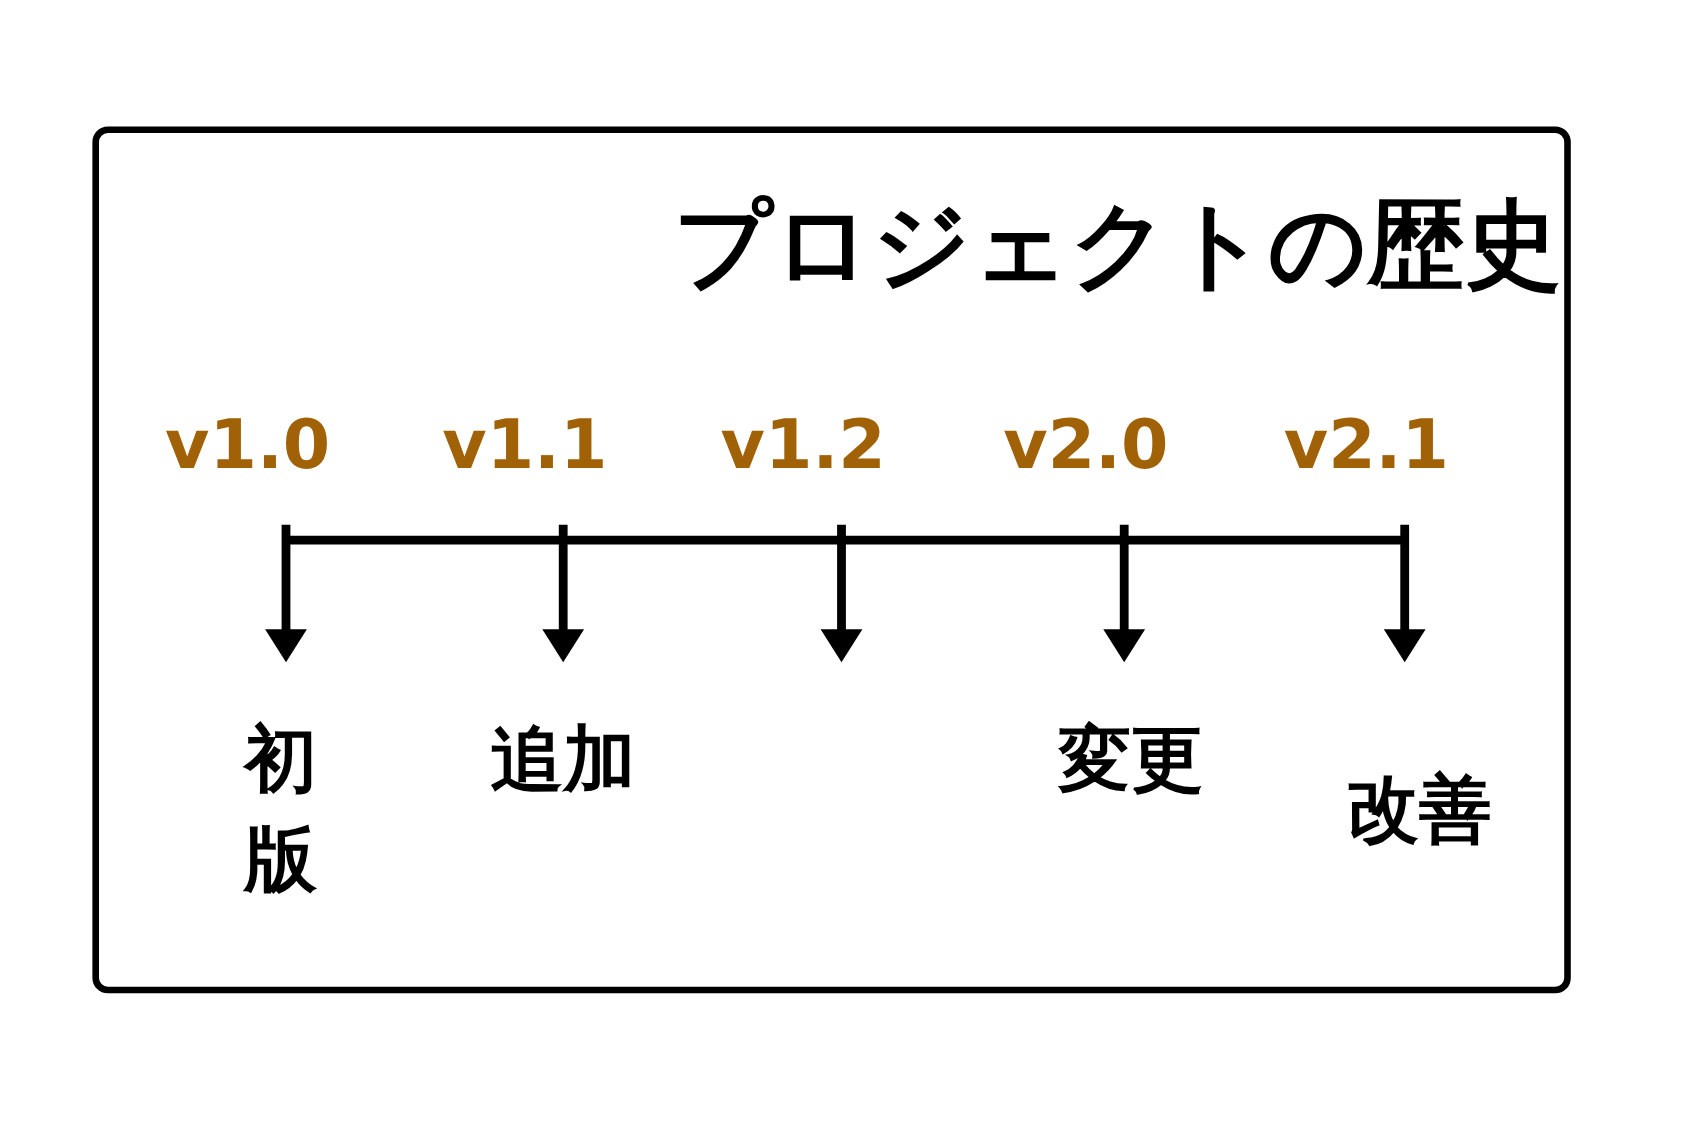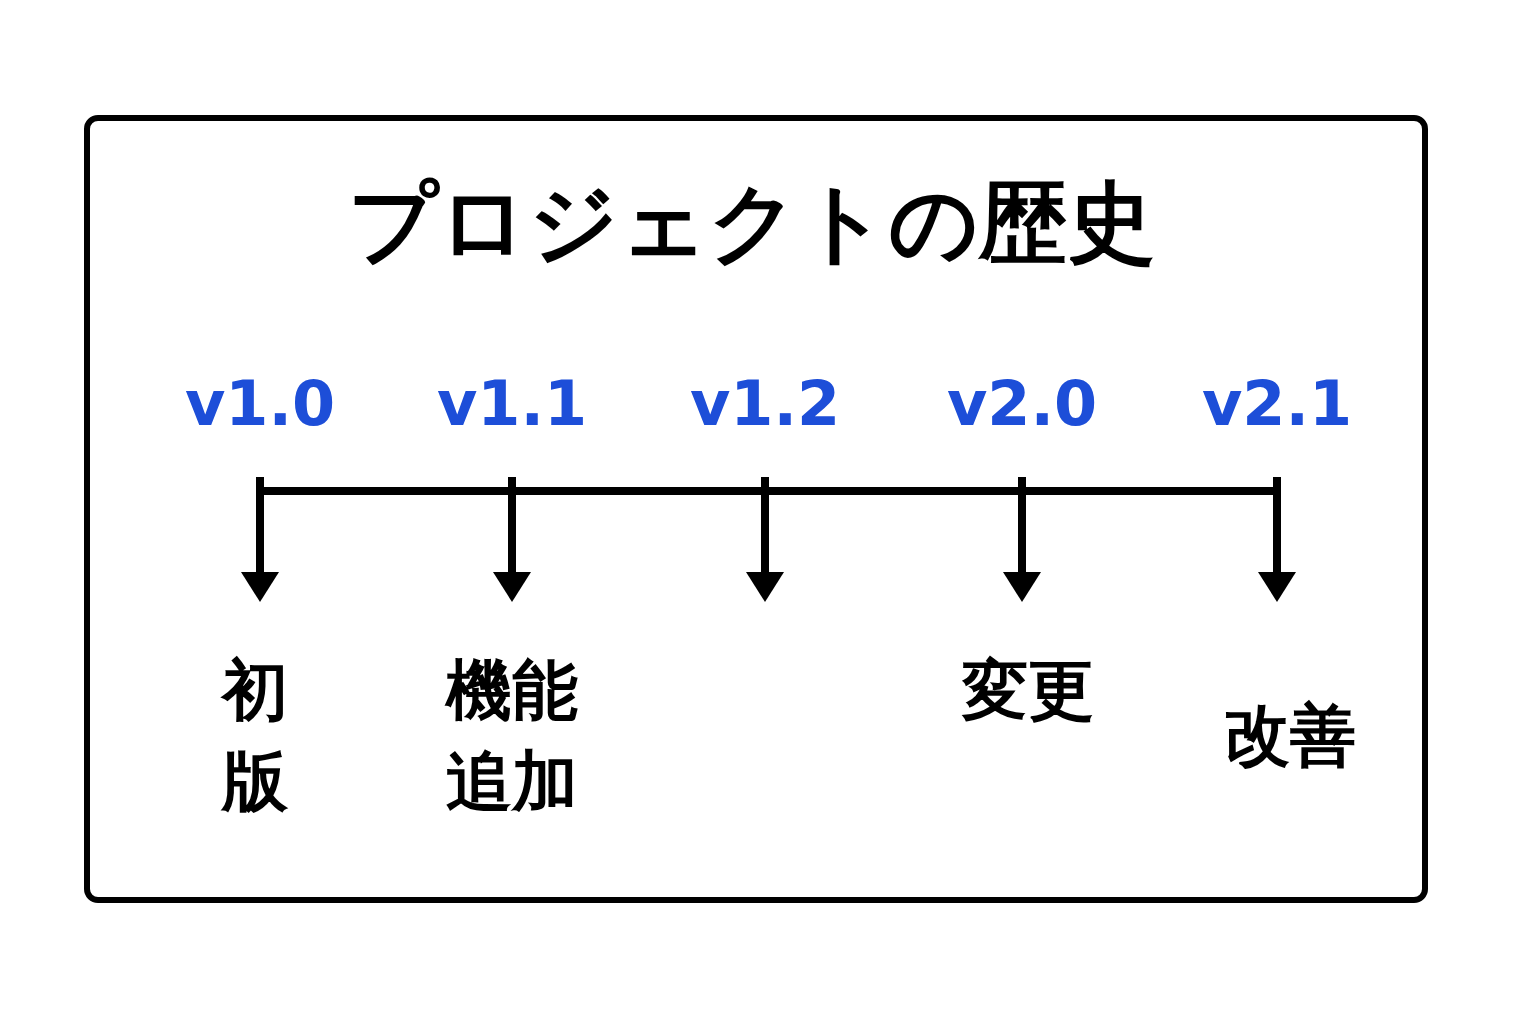--- a/index.html
+++ b/index.html
@@ -33,21 +33,21 @@
     border-radius: 14px;
     background: #ffffff;
   }
 
   
   .title {
     position: absolute;
     left: 84px;
     top: 168px;
     width: 1335px;
-    text-align: center;
+    text-align: right;
     font-size: 88px;
     line-height: 110px;
     font-weight: 700;
     color: #000000;
     letter-spacing: 0px;
     white-space: nowrap;
   }
 
   
   .timeline-svg {
@@ -58,25 +58,25 @@
     height: 1024px;
     pointer-events: none;
   }
 
   
   .version-label {
     position: absolute;
     top: 368px;
     width: 220px;
     margin-left: -110px;
-    text-align: center;
+    text-align: left;
     font-size: 62px;
     line-height: 72px;
     font-weight: 700;
-    color: #1d4ed8;
+    color: #a16207;
     white-space: nowrap;
   }
 
   
   .event-label {
     position: absolute;
     top: 645px;
     width: 230px;
     margin-left: -115px;
     text-align: center;
@@ -121,21 +121,20 @@
       <div class="version-label" style="left: 765px;">v1.2</div>
       <div class="version-label" style="left: 1022px;">v2.0</div>
       <div class="version-label" style="left: 1277px;">v2.1</div>
     </div>
   <div id="event-labels">
       <div class="event-label" style="left: 255px;">
         <div>初</div>
         <div>版</div>
       </div>
       <div class="event-label" style="left: 512px;">
-        <div>機能</div>
         <div>追加</div>
       </div>
       <div class="event-label" style="left: 768px;">
       </div>
       <div class="event-label" style="left: 1028px;">
         <div>変更</div>
       </div>
       <div class="event-label single" style="left: 1290px;">
         <div>改善</div>
       </div>

